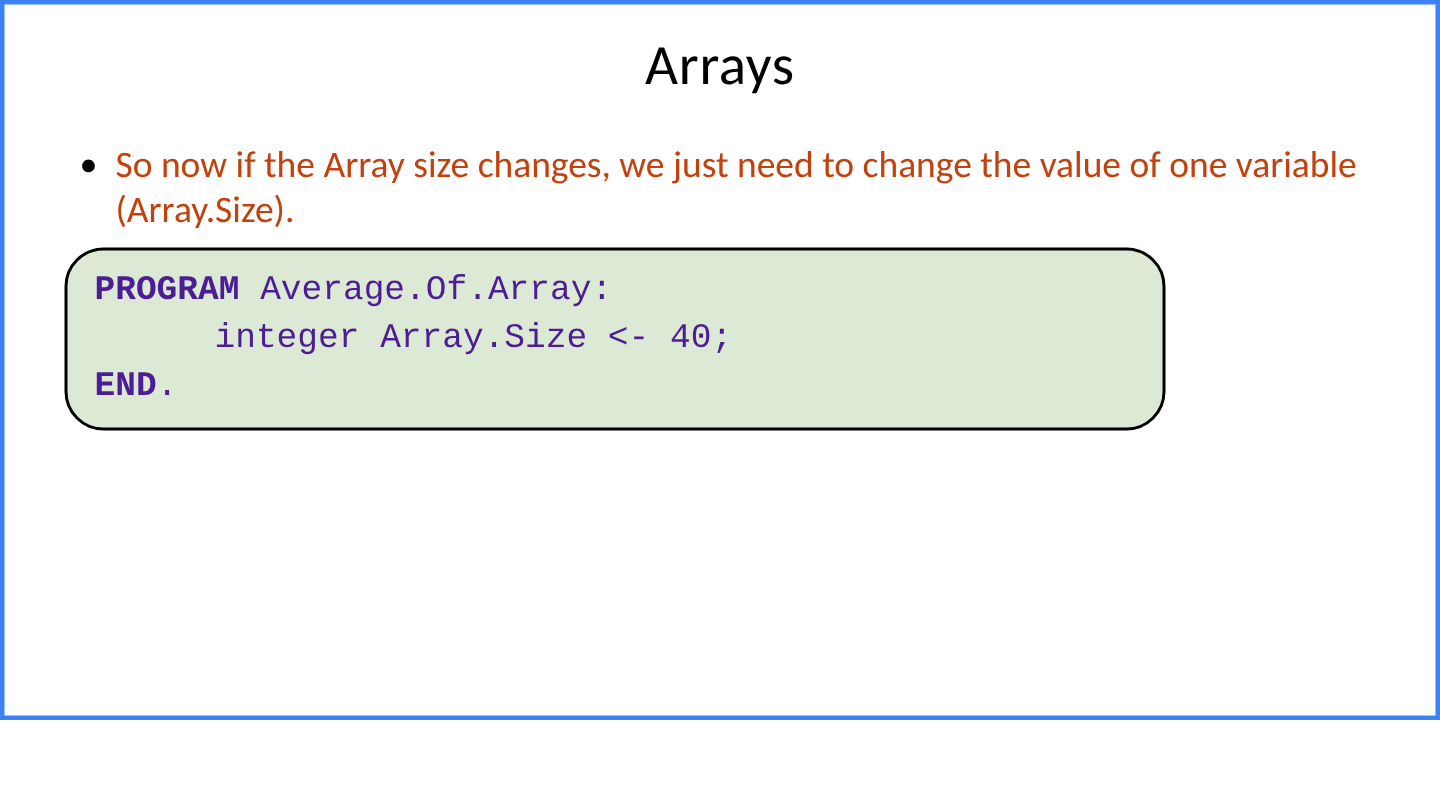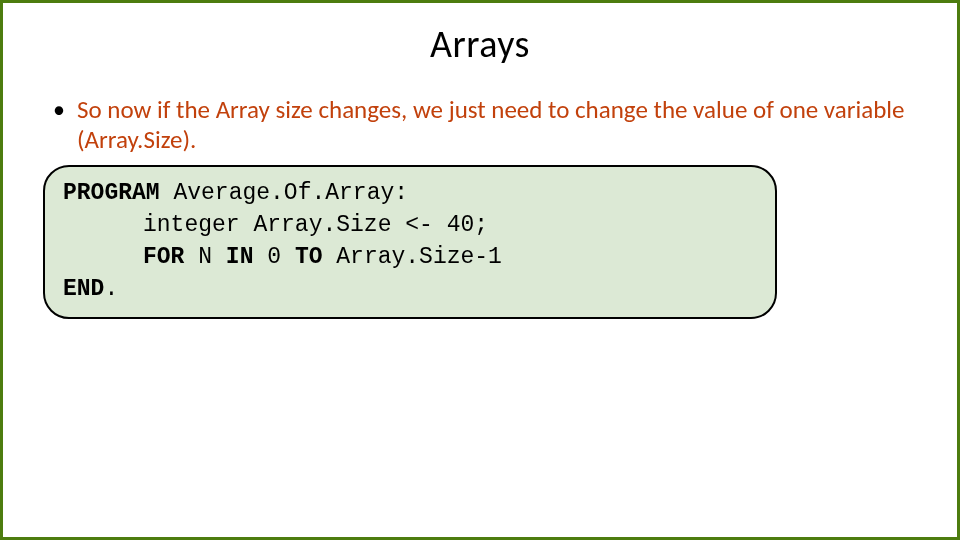--- a/index.html
+++ b/index.html
@@ -1,20 +1,20 @@
 <!DOCTYPE html>
 <html><head>
 <meta charset="utf-8">
 <style>
   * { box-sizing: border-box; margin: 0; padding: 0; }
   html, body { width: 960px; height: 540px; background: #fff; font-family: Calibri, Arial, sans-serif; }
   .slide {
     width: 960px;
-    height: 540px;
-    border: 3px solid #4d7c0f;
+    height: 480px;
+    border: 3px solid #3b82f6;
     position: relative;
     padding: 18px 40px 30px 40px;
   }
   .title {
     text-align: center;
     font-size: 38px;
     font-weight: 400;
     color: #000;
     margin-bottom: 28px;
     letter-spacing: 0.5px;
@@ -39,21 +39,21 @@
   .code-box {
     background: #dce9d5;
     border: 2px solid #000;
     border-radius: 26px;
     padding: 10px 18px 12px 18px;
     margin-left: 0;
     margin-right: 140px;
     font-family: "Courier New", Courier, monospace;
     font-size: 23px;
     line-height: 32px;
-    color: #000000;
+    color: #4c1d95;
   }
   .code-box .kw { font-weight: bold; }
   .code-box .ind1 { padding-left: 80px; display: block; }
   .code-box .ind2 { padding-left: 140px; display: block; }
   .code-box .line { display: block; white-space: pre; }
 </style>
 </head>
 <body>
 
 <div class="slide">
@@ -61,17 +61,16 @@
   <h1 class="title">Arrays</h1>
 
   <div class="bullet-row">
     <div class="bullet">•</div>
     <div class="bullet-text">So now if the Array size changes, we just need to change the value of one variable (Array.Size).</div>
   </div>
 
   <div class="code-box">
     <span class="line"><span class="kw">PROGRAM</span><span> Average.Of.Array:</span></span>
     <span class="ind1">integer Array.Size &lt;- 40;</span>
-    <span class="ind1"><span class="kw">FOR</span><span> N </span><span class="kw">IN</span><span> 0 </span><span class="kw">TO</span><span> Array.Size-1</span></span>
     <span class="line"><span class="kw">END</span><span>.</span></span>
   </div>
 
 </div>
 
 </body></html>

